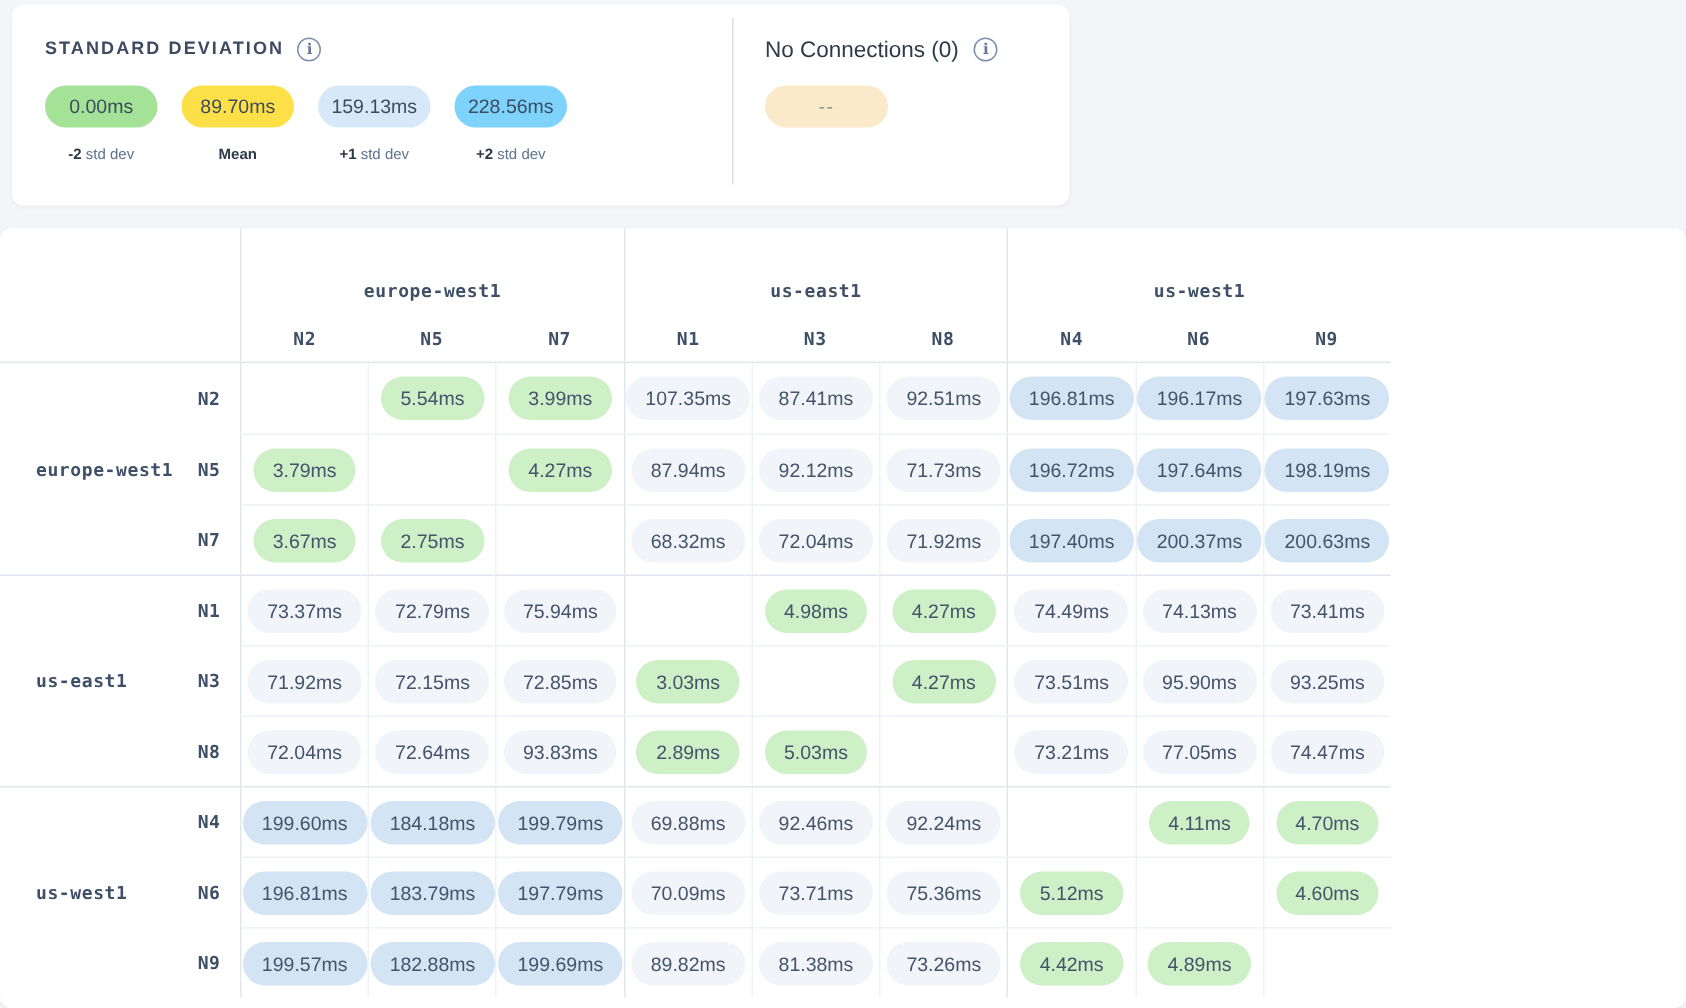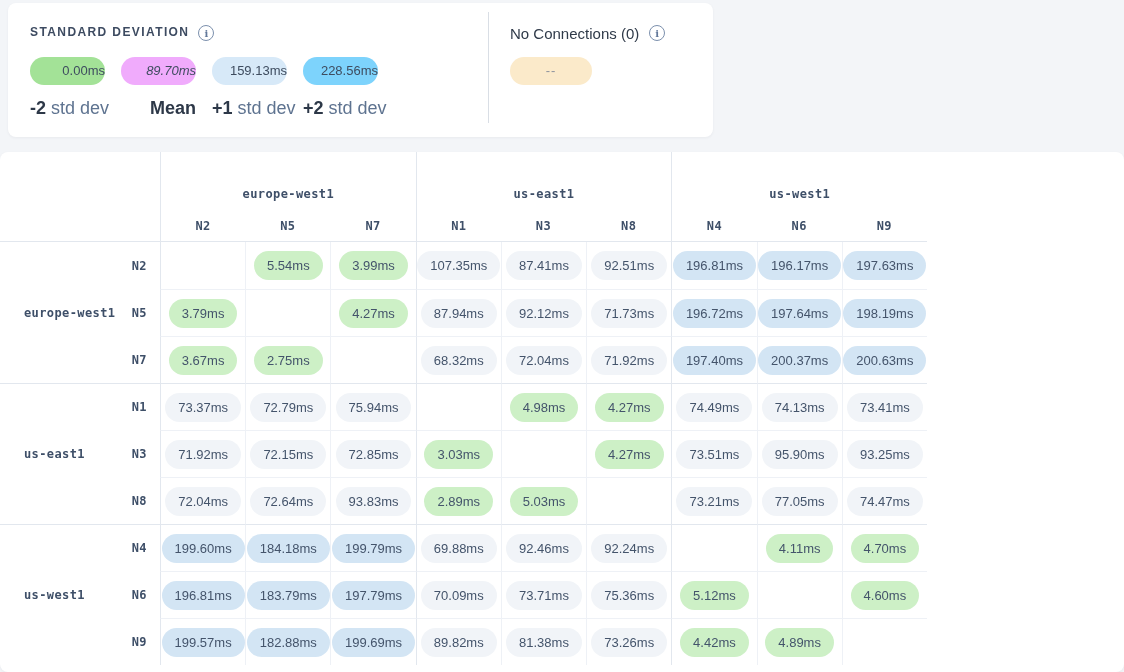--- a/index.html
+++ b/index.html
@@ -24,26 +24,26 @@
   .legend-title {
     font-size:12px; font-weight:bold; letter-spacing:1.4px; color:#3d4b61;
   }
   .info-icon {
     width:16px; height:16px; border:1.5px solid #7c90ad; border-radius:50%;
     color:#62789a; font-size:10px; font-weight:bold;
     display:inline-flex; align-items:center; justify-content:center;
     font-family:"DejaVu Serif", serif; cursor:pointer; flex:0 0 auto;
   }
   .stops-row { display:flex; gap:16px; margin-top:16px; }
-  .stop-col { width:75px; text-align:right; }
+  .stop-col { width:75px; text-align:center; }
   .stop-pill {
     height:28px; line-height:28px; border-radius:14px;
     font-size:13px; color:#3e4c5f;
   }
-  .stop-label { margin-top:13px; font-size:18px; color:#5e7390; white-space:nowrap; }
+  .stop-label { margin-top:13px; font-size:10px; color:#5e7390; white-space:nowrap; }
   .stop-label b { color:#2d3848; }
   #legend-divider {
     position:absolute; left:480px; top:9px; width:1px; height:111px; background:#d9dee5;
   }
   .noconn { position:absolute; left:502px; top:22px; }
   .noconn-title-row { display:flex; align-items:flex-start; gap:10px; font-size:15px; color:#2f3a49; }
   .noconn-pill {
     margin-top:15px; width:82px; height:28px; line-height:28px;
     border-radius:14px; text-align:center; color:#8d939e; font-size:13px; letter-spacing:1px;
   }
@@ -87,21 +87,21 @@
     <div class="legend-title-row">
       <span class="legend-title">STANDARD DEVIATION</span>
       <span class="info-icon">i</span>
     </div>
     <div class="stops-row" id="legend-stops">
         <div class="stop-col">
           <div class="stop-pill" style="background: rgb(163, 226, 151);">0.00ms</div>
           <div class="stop-label"><b>-2</b> std dev</div>
         </div>
         <div class="stop-col">
-          <div class="stop-pill" style="background: #f0abfc; font-style: italic;">89.70ms</div>
+          <div class="stop-pill" style="background: #fde047;">89.70ms</div>
           <div class="stop-label"><b>Mean</b></div>
         </div>
         <div class="stop-col">
           <div class="stop-pill" style="background: rgb(215, 233, 248);">159.13ms</div>
           <div class="stop-label"><b>+1</b> std dev</div>
         </div>
         <div class="stop-col">
           <div class="stop-pill" style="background: #7dd3fc;">228.56ms</div>
           <div class="stop-label"><b>+2</b> std dev</div>
         </div>

